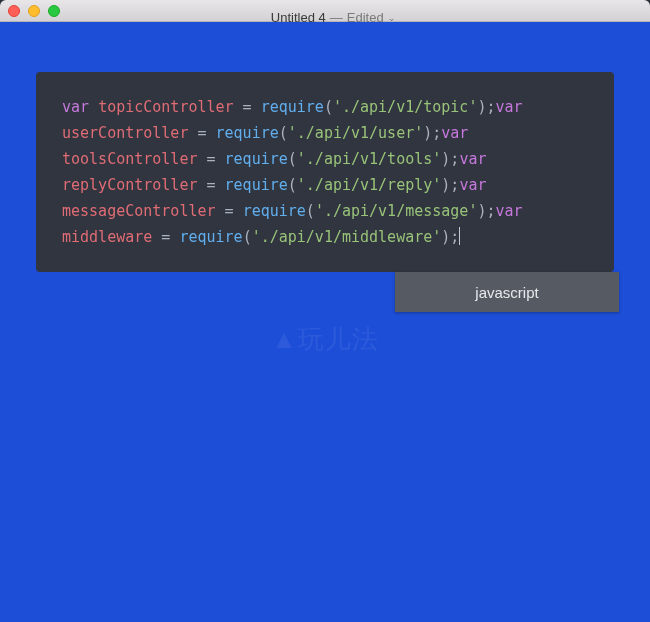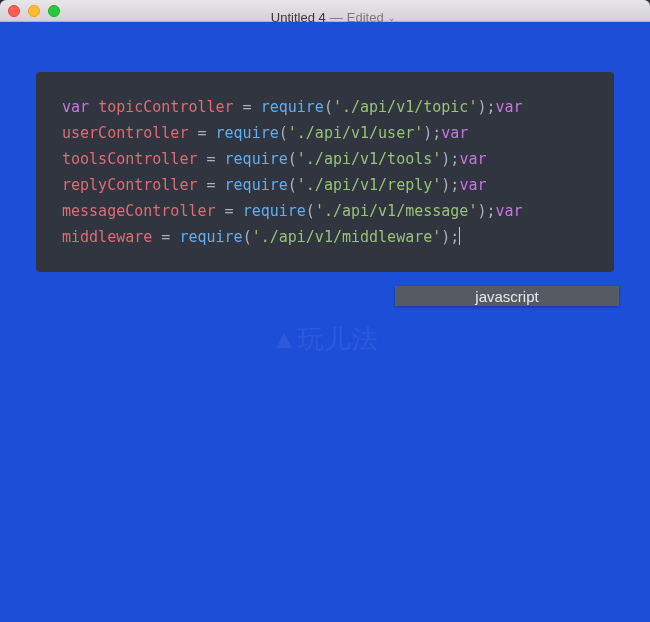--- a/index.html
+++ b/index.html
@@ -70,27 +70,26 @@
   .str { color:#98c379; }
   .cursor {
     display:inline-block;
     width:1px; height:18px;
     background:#c6c8ce;
     vertical-align:-3px;
   }
   .tooltip {
     position:absolute;
     left:395px; top:250px;
-    width:224px; height:20px;
+    width:224px; height:40px;
     background:#555a63;
     color:#e8e9eb;
     font-size:15px;
     display:flex; align-items:center; justify-content:center;
     box-shadow:0 1px 3px rgba(0,0,0,.3);
-    margin-top:14px;
   }
   .watermark {
     position:absolute;
     left:50%; top:300px;
     transform:translateX(-50%);
     font-size:26px;
     color:rgba(255,255,255,0.07);
     font-family: "PingFang SC","Hiragino Sans GB",sans-serif;
     letter-spacing:1px;
     pointer-events:none;

